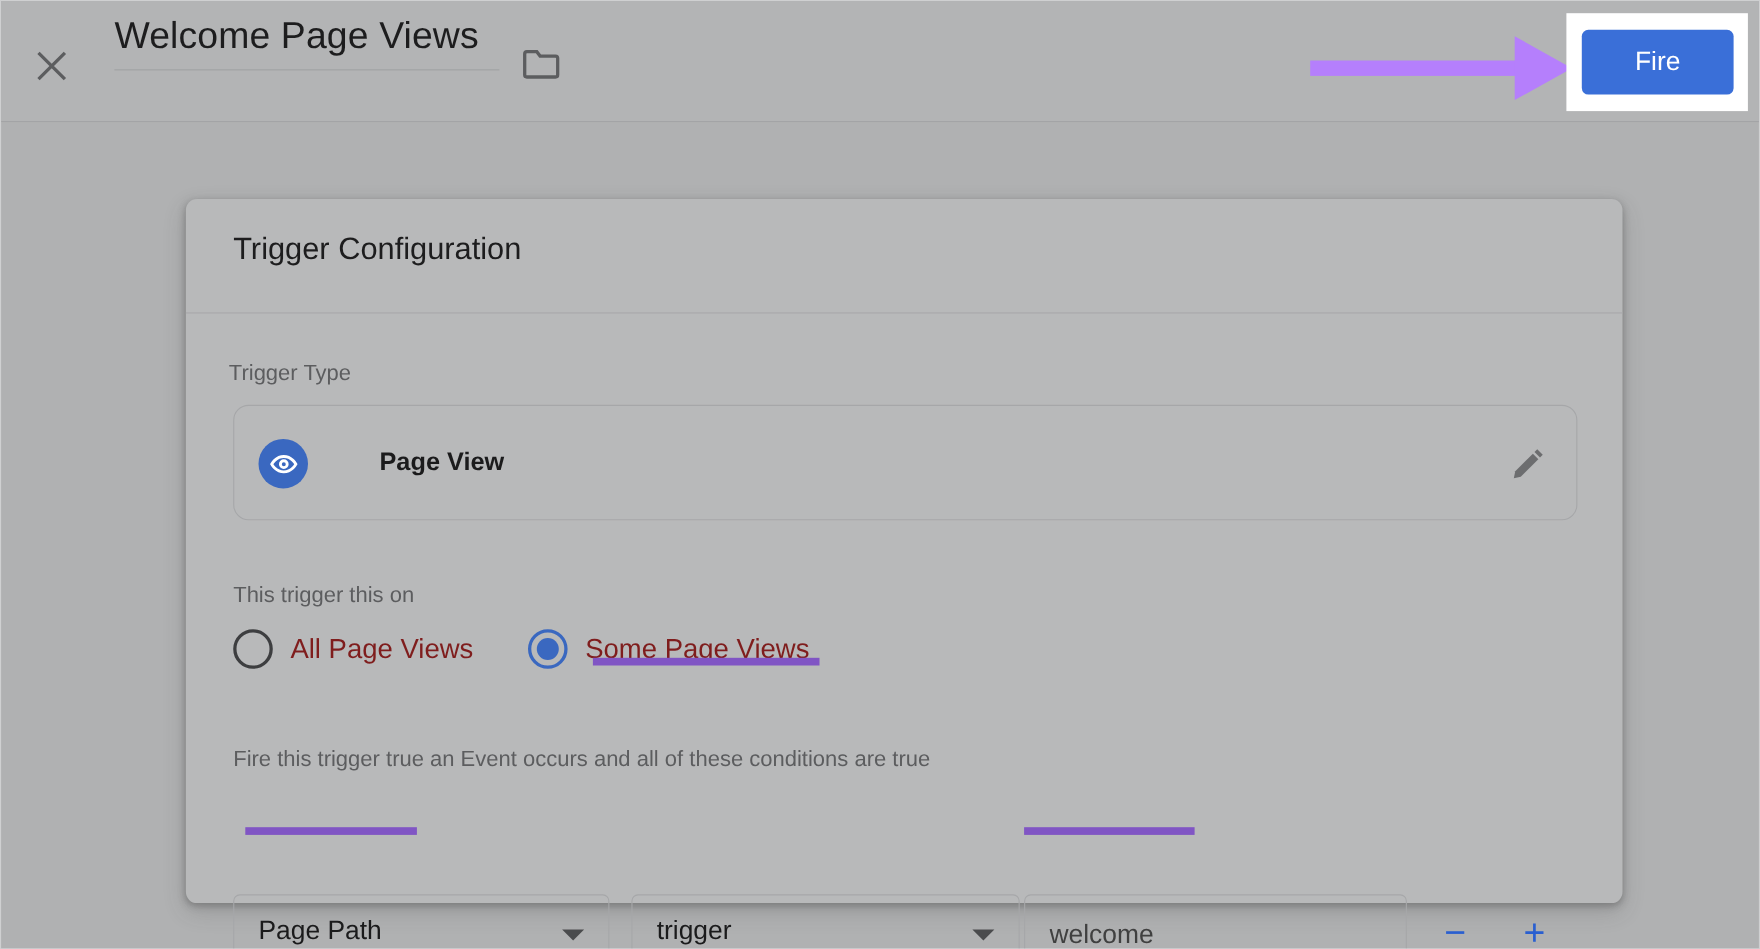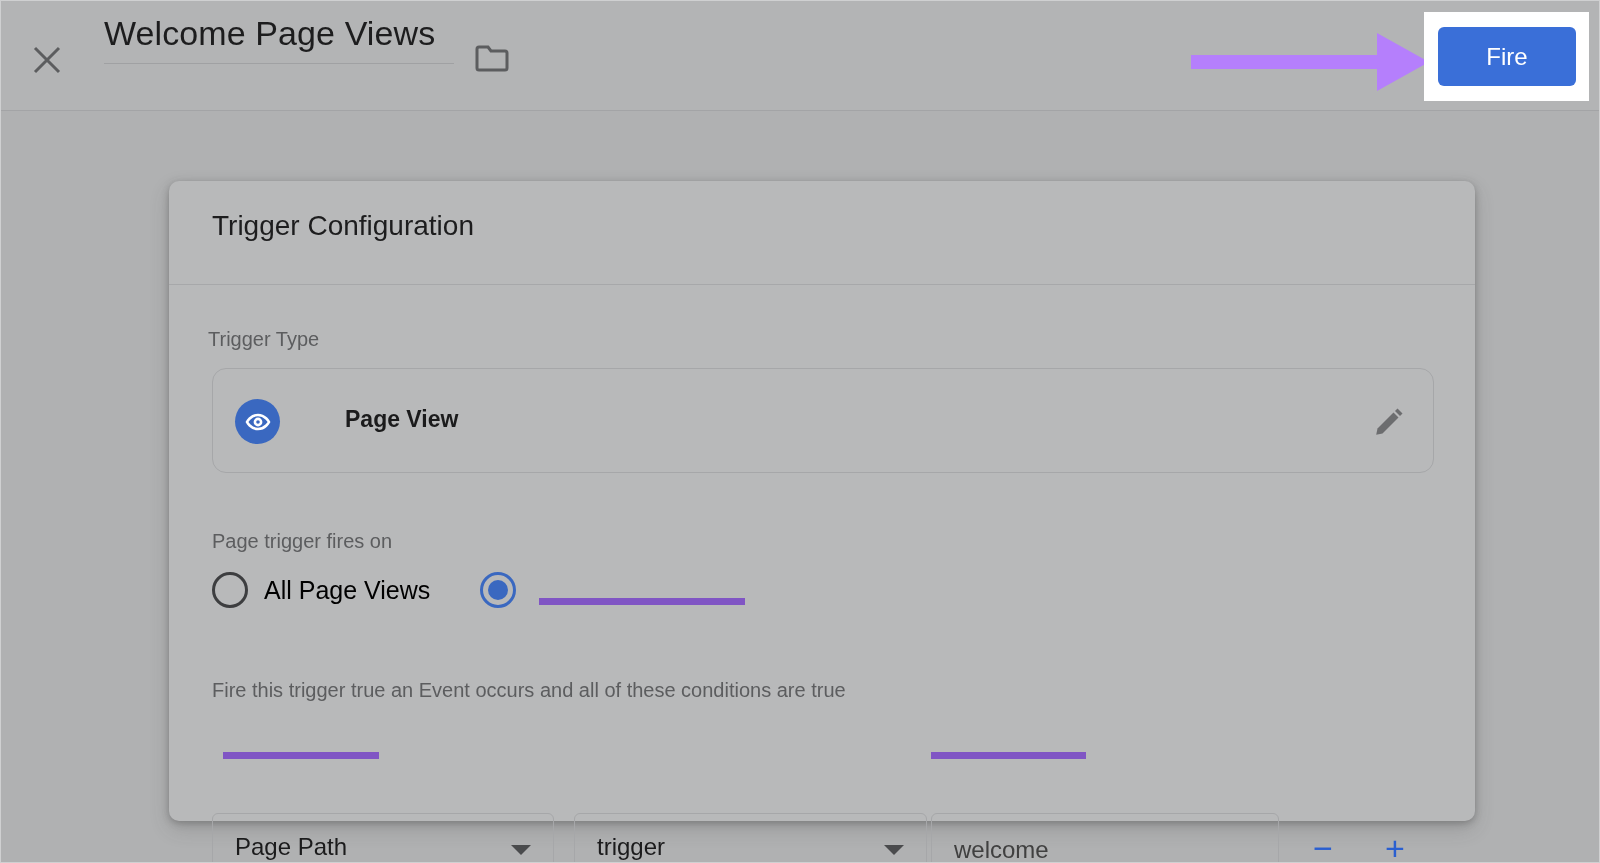--- a/index.html
+++ b/index.html
@@ -206,21 +206,21 @@
   .radio-mark.on  { border: 3px solid #3a68c0; display:flex; align-items:center; justify-content:center; }
   .radio-mark.on::after {
     content: "";
     width: 20px; height: 20px;
     border-radius: 50%;
     background: #3a68c0;
   }
   .radio-label {
     margin-left: 16px;
     font-size: 25px;
-    color: #000000;
+    color: #7f1d1d;
   }
 
   
   #conditions-label { left: 43px; top: 394px; }
 
   .sel-box {
     position: absolute;
     height: 71px;
     border: 1px solid #a6a7a9;
     border-radius: 6px;
@@ -347,29 +347,30 @@
         </div>
         <div id="trigger-type-name">Page View</div>
         <div id="edit-pencil">
           <svg width="30" height="30" viewBox="0 0 30 30">
             <path d="M3.5 21.5 L19.5 5.5 L24.5 10.5 L8.5 26.5 L2.2 27.8 Z" fill="#6c6d6f"></path>
             <path d="M21 4 L23.5 1.5 L28.5 6.5 L26 9 Z" fill="#6c6d6f"></path>
           </svg>
         </div>
       </div>
 
-      <div class="field-label" id="fires-on-label">Page trigger fires on</div>
+      <div class="field-label" id="fires-on-label">This trigger this on</div>
 
       <div class="radio-opt" id="radio-all">
         <span class="radio-mark off"></span>
         <span class="radio-label">All Page Views</span>
       </div>
 
       <div class="radio-opt" id="radio-some">
         <span class="radio-mark on"></span>
+        <span class="radio-label">Some Page Views</span>
       </div>
 
       <div class="field-label" id="conditions-label">Fire this trigger true an Event occurs and all of these conditions are true</div>
 
       <div class="sel-box" id="sel-variable">
         <span class="sel-text">Page Path</span>
         <span class="caret"></span>
       </div>
 
       <div class="sel-box" id="sel-operator">

